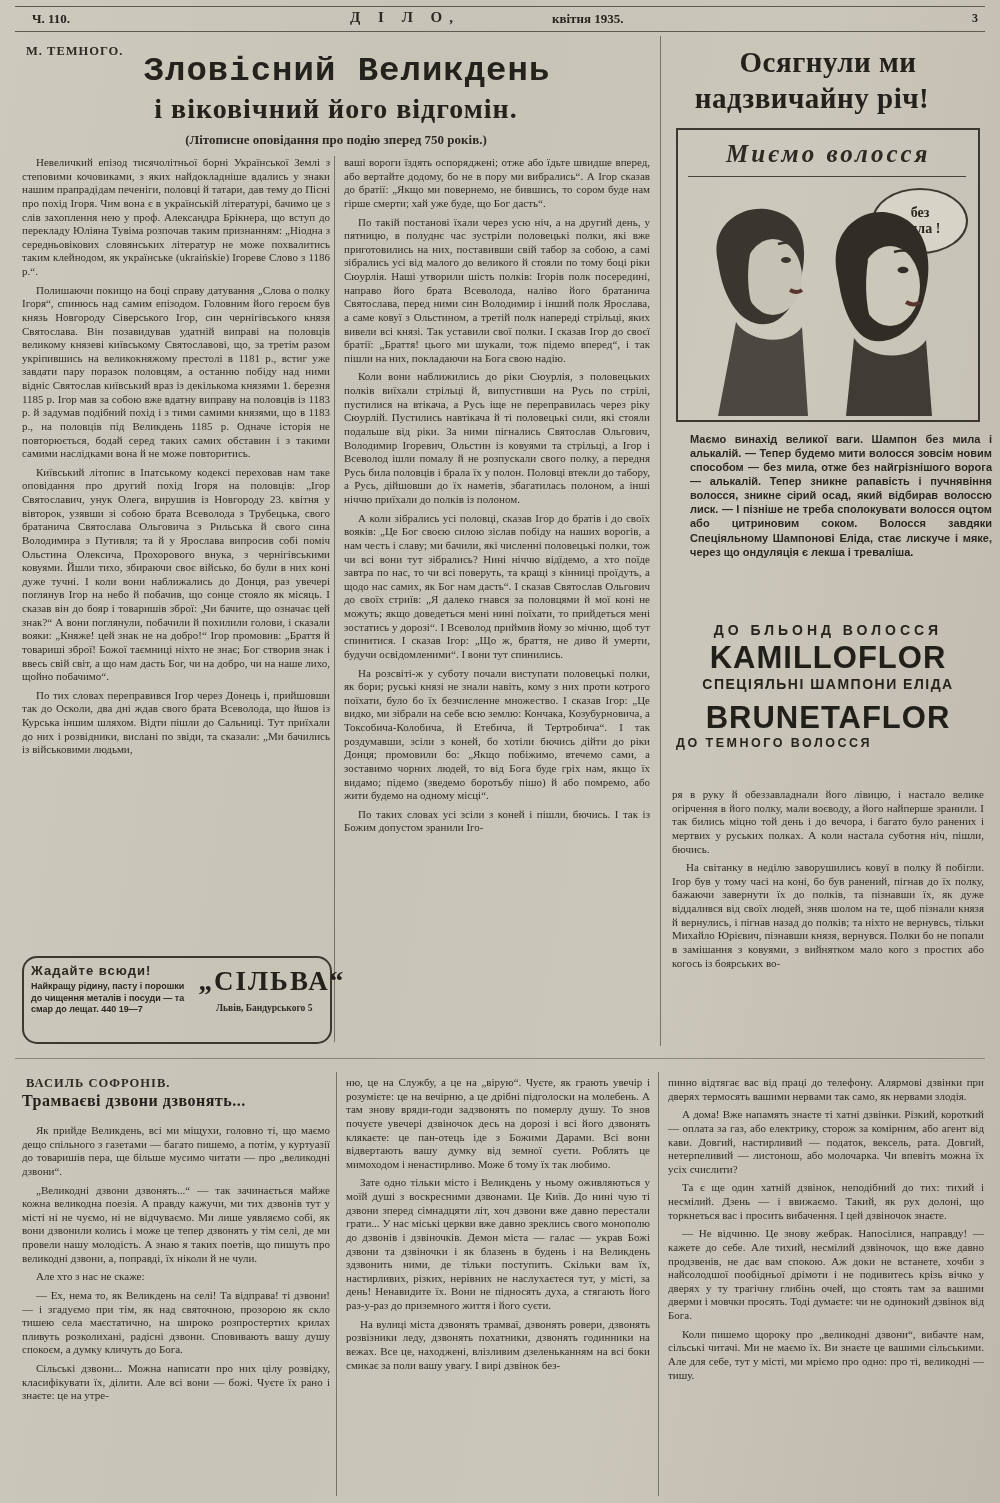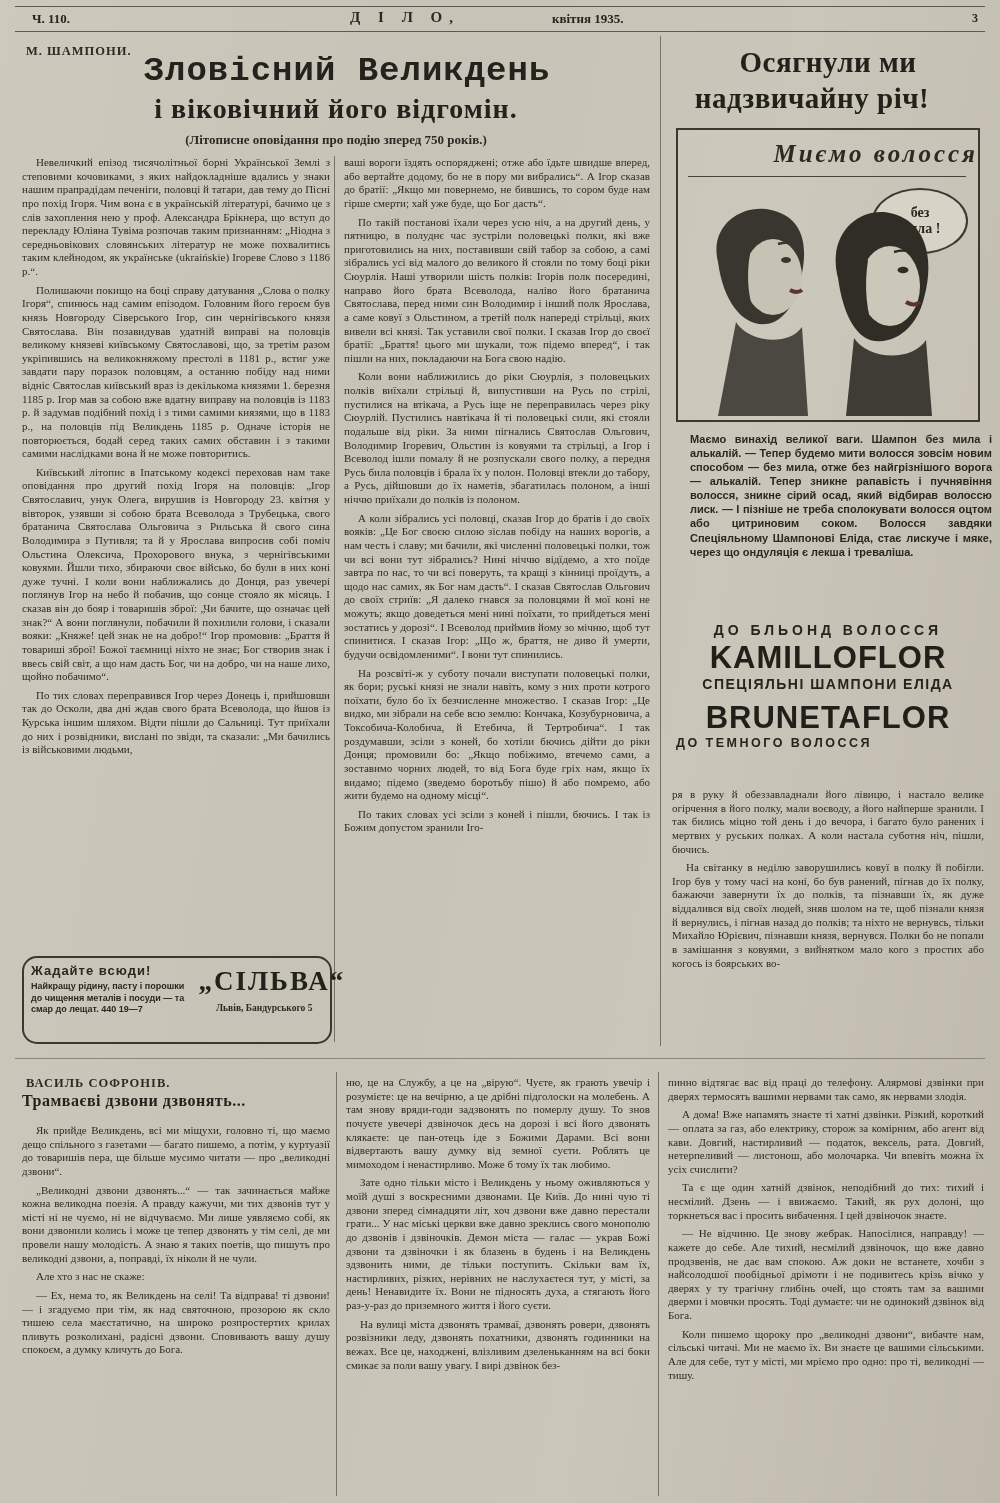--- a/index.html
+++ b/index.html
@@ -15,21 +15,21 @@
   .masthead{font-size:15px;font-weight:bold;letter-spacing:7px;text-align:center;}
   .byline{font-size:12.5px;font-weight:bold;letter-spacing:1px;}
   .a1-title1{font-size:34px;font-weight:bold;text-align:center;letter-spacing:1px;color:#24221c;}
   .a1-title2{font-size:28px;font-weight:bold;text-align:center;letter-spacing:1px;color:#24221c;}
   .a1-sub{font-size:13px;font-weight:bold;text-align:center;}
   .bodycol{font-size:11px;line-height:1.24;text-align:justify;overflow:hidden;color:#2e2c25;}
   .bodycol p{margin:0 0 5px 0;text-indent:14px;}
   .bodycol p.no-indent{text-indent:0;}
   .ad-head{font-size:29px;font-weight:bold;text-align:center;letter-spacing:.5px;color:#23211b;}
   .illo-box{border:2.5px solid #3a382f;background:rgba(255,255,255,0.05);}
-  .illo-title{font-size:25px;font-style:italic;font-weight:bold;letter-spacing:3px;text-align:right;color:#2c2a22;}
+  .illo-title{font-size:25px;font-style:italic;font-weight:bold;letter-spacing:3px;text-align:left;color:#2c2a22;padding-left:48px;}
   .bubble{
     border:2px solid #3a382f;border-radius:50%;background:#d7d4c7;
     display:flex;align-items:center;justify-content:center;text-align:center;
     font-size:14px;font-weight:bold;line-height:1.15;color:#2a2820;
   }
   .ad-body{font-family:"Liberation Sans",sans-serif;font-size:11px;font-weight:bold;line-height:1.28;text-align:justify;color:#2a2822;margin-left:14px;}
   .ad-label{font-family:"Liberation Sans",sans-serif;font-weight:bold;text-align:center;color:#26241c;}
   .ad-brand{font-family:"Liberation Sans",sans-serif;font-weight:800;font-size:31px;letter-spacing:1px;text-align:center;color:#211f19;}
   .silva-box{border:2px solid #3a382f;display:flex;}
   .silva-left{font-family:"Liberation Sans",sans-serif;font-size:9px;font-weight:bold;line-height:1.25;padding:5px 4px 3px 7px;width:57%;color:#2a2820;}
@@ -48,21 +48,21 @@
   <div class="hrule" style="top:31px;left:15px;width:970px;"></div>
 
   <div class="abs hdr" style="top:11px;left:32px;">Ч. 110.</div>
   <div class="abs masthead" style="top:9px;left:320px;width:170px;">Д І Л О,</div>
   <div class="abs hdr" style="top:11px;left:552px;">квітня 1935.</div>
   <div class="abs hdr" style="top:11px;right:22px;font-size:12px;">3</div>
 
   <div class="vrule" style="left:334px;top:156px;height:886px;"></div>
   <div class="vrule" style="left:660px;top:36px;height:1010px;"></div>
 
-  <div class="abs byline" style="top:44px;left:26px;">М. ШАМПОНИ.</div>
+  <div class="abs byline" style="top:44px;left:26px;">М. ТЕМНОГО.</div>
   <div class="abs a1-title1" style="top:52px;left:31px;width:632px;font-family:Liberation Mono, monospace;">Зловісний Великдень</div>
   <div class="abs a1-title2" style="top:93px;left:20px;width:632px;">і віковічний його відгомін.</div>
   <div class="abs a1-sub" style="top:132px;left:20px;width:632px;">(Літописне оповідання про подію зперед 750 років.)</div>
 
   <div class="abs bodycol" style="top:156px;left:22px;width:308px;height:796px;">
     <p>Невеличкий епізод тисячолітньої борні Української Землі з степовими кочовиками, з яких найдокладніше вдались у знаки нашим прапрадідам печеніги, половці й татари, дав тему до Пісні про похід Ігоря. Чим вона є в українській літературі, бачимо це з слів захоплення нею у проф. Александра Брікнера, що вступ до перекладу Юліяна Тувіма розпочав таким признанням: „Ніодна з середньовікових словянських літератур не може похвалитись таким клейнодом, як українське (ukraińskie) Ігореве Слово з 1186 р.“.</p>
     <p>Полишаючи покищо на боці справу датування „Слова о полку Ігоря“, спинюсь над самим епізодом. Головним його героєм був князь Новгороду Сіверського Ігор, син чернігівського князя Святослава. Він позавидував удатній виправі на половців великому князеві київському Святославові, що, за третім разом укріпившись на великокняжому престолі в 1181 р., встиг уже завдати пару поразок половцям, а останню побіду над ними відніс Святослав київський враз із декількома князями 1. березня 1185 р. Ігор мав за собою вже вдатну виправу на половців із 1183 р. й задумав подібний похід і з тими самими князями, що в 1183 р., на половців під Великдень 1185 р. Одначе історія не повторюється, бодай серед таких самих обставин і з такими самими наслідками вона й не може повторитись.</p>
     <p>Київський літопис в Іпатському кодексі переховав нам таке оповідання про другий похід Ігоря на половців: „Ігор Святославич, унук Олега, вирушив із Новгороду 23. квітня у вівторок, узявши зі собою брата Всеволода з Трубецька, свого братанича Святослава Ольговича з Рильська й свого сина Володимира з Путивля; та й у Ярослава випросив собі поміч Ольстина Олексича, Прохорового внука, з чернігівськими ковуями. Йшли тихо, збираючи своє військо, бо були в них коні дуже тучні. І коли вони наближались до Донця, раз увечері поглянув Ігор на небо й побачив, що сонце стояло як місяць. І сказав він до бояр і товаришів зброї: „Чи бачите, що означає цей знак?“ А вони поглянули, побачили й похилили голови, і сказали вояки: „Княже! цей знак не на добро!“ Ігор промовив: „Браття й товариші зброї! Божої таємниці ніхто не знає; Бог створив знак і ввесь свій світ, а що нам дасть Бог, чи на добро, чи на наше лихо, щойно побачимо“.</p>
     <p>По тих словах переправився Ігор через Донець і, прийшовши так до Осколи, два дні ждав свого брата Всеволода, що йшов із Курська іншим шляхом. Відти пішли до Сальниці. Тут приїхали до них і розвідники, вислані по звіди, та сказали: „Ми бачились із військовими людьми,</p>
   </div>
@@ -138,20 +138,21 @@
   <div class="vrule" style="left:658px;top:1072px;height:424px;"></div>
 
   <div class="abs byline" style="top:1076px;left:26px;">ВАСИЛЬ СОФРОНІВ.</div>
   <div class="abs a2-title" style="top:1092px;left:22px;width:308px;">Трамваєві дзвони дзвонять...</div>
 
   <div class="abs bodycol" style="top:1124px;left:22px;width:308px;height:374px;">
     <p>Як прийде Великдень, всі ми міщухи, головно ті, що маємо дещо спільного з газетами — багато пишемо, а потім, у куртуазії до товаришів пера, ще більше мусимо читати — про „великодні дзвони“.</p>
     <p>„Великодні дзвони дзвонять...“ — так зачинається майже кожна великодна поезія. А правду кажучи, ми тих дзвонів тут у місті ні не чуємо, ні не відчуваємо. Ми лише уявляємо собі, як вони дзвонили колись і може це тепер дзвонять у тім селі, де ми провели нашу молодість. А знаю я таких поетів, що пишуть про великодні дзвони, а, поправді, їх ніколи й не чули.</p>
     <p>Але хто з нас не скаже:</p>
     <p>— Ех, нема то, як Великдень на селі! Та відправа! ті дзвони! — і згадуємо при тім, як над святочною, прозорою як скло тишею села маєстатично, на широко розпростертих крилах пливуть розколихані, радісні дзвони. Сповивають вашу душу спокоєм, а думку кличуть до Бога.</p>
+    <p>Сільські дзвони... Можна написати про них цілу розвідку, класифікувати їх, ділити. Але всі вони — божі. Чуєте їх рано і знаєте: це на утре-</p>
   </div>
 
   <div class="abs bodycol" style="top:1076px;left:346px;width:304px;height:422px;">
     <p class="no-indent">ню, це на Службу, а це на „вірую“. Чуєте, як грають увечір і розумієте: це на вечірню, а це дрібні підголоски на молебень. А там знову вряди-годи задзвонять по померлу душу. То знов почуєте увечері дзвіночок десь на дорозі і всі його дзвонять клякаєте: це пан-отець іде з Божими Дарами. Всі вони відвертають вашу думку від земної суєти. Роблять це мимоходом і ненастирливо. Може б тому їх так любимо.</p>
     <p>Зате одно тільки місто і Великдень у ньому оживляються у моїй душі з воскресними дзвонами. Це Київ. До нині чую ті дзвони зперед сімнадцяти літ, хоч дзвони вже давно перестали грати... У нас міські церкви вже давно зреклись свого монополю до дзвонів і дзвіночків. Демон міста — галас — украв Божі дзвони та дзвіночки і як блазень в будень і на Великдень здзвонить ними, де тільки поступить. Скільки вам їх, настирливих, різких, нерівних не наслухаєтеся тут, у місті, за день! Ненавидите їх. Вони не підносять духа, а стягають його раз-у-раз до приземного життя і його суєти.</p>
     <p>На вулиці міста дзвонять трамваї, дзвонять ровери, дзвонять розвізники леду, дзвонять похатники, дзвонять годинники на вежах. Все це, находжені, влізливим дзеленьканням на всі боки смикає за поли вашу увагу. І вирі дзвінок без-</p>
   </div>
 
   <div class="abs bodycol" style="top:1076px;left:668px;width:316px;height:422px;">
     <p class="no-indent">пинно відтягає вас від праці до телефону. Алярмові дзвінки при дверях термосять вашими нервами так само, як нервами злодія.</p>

